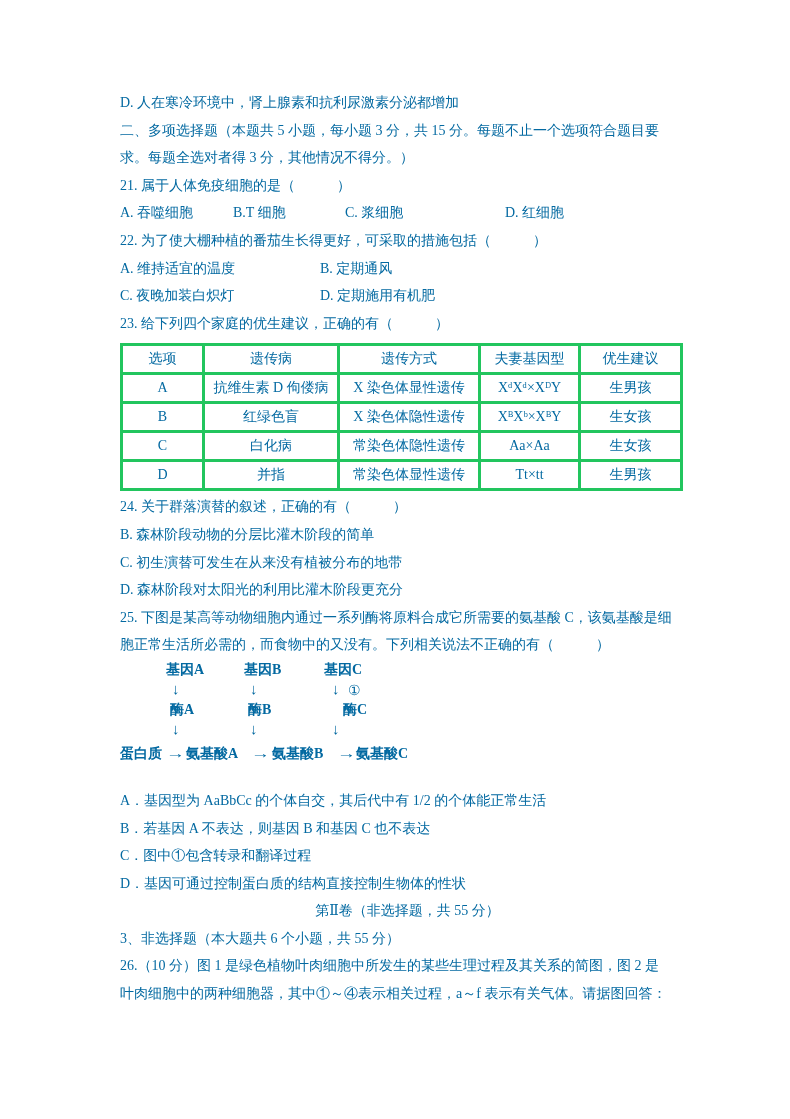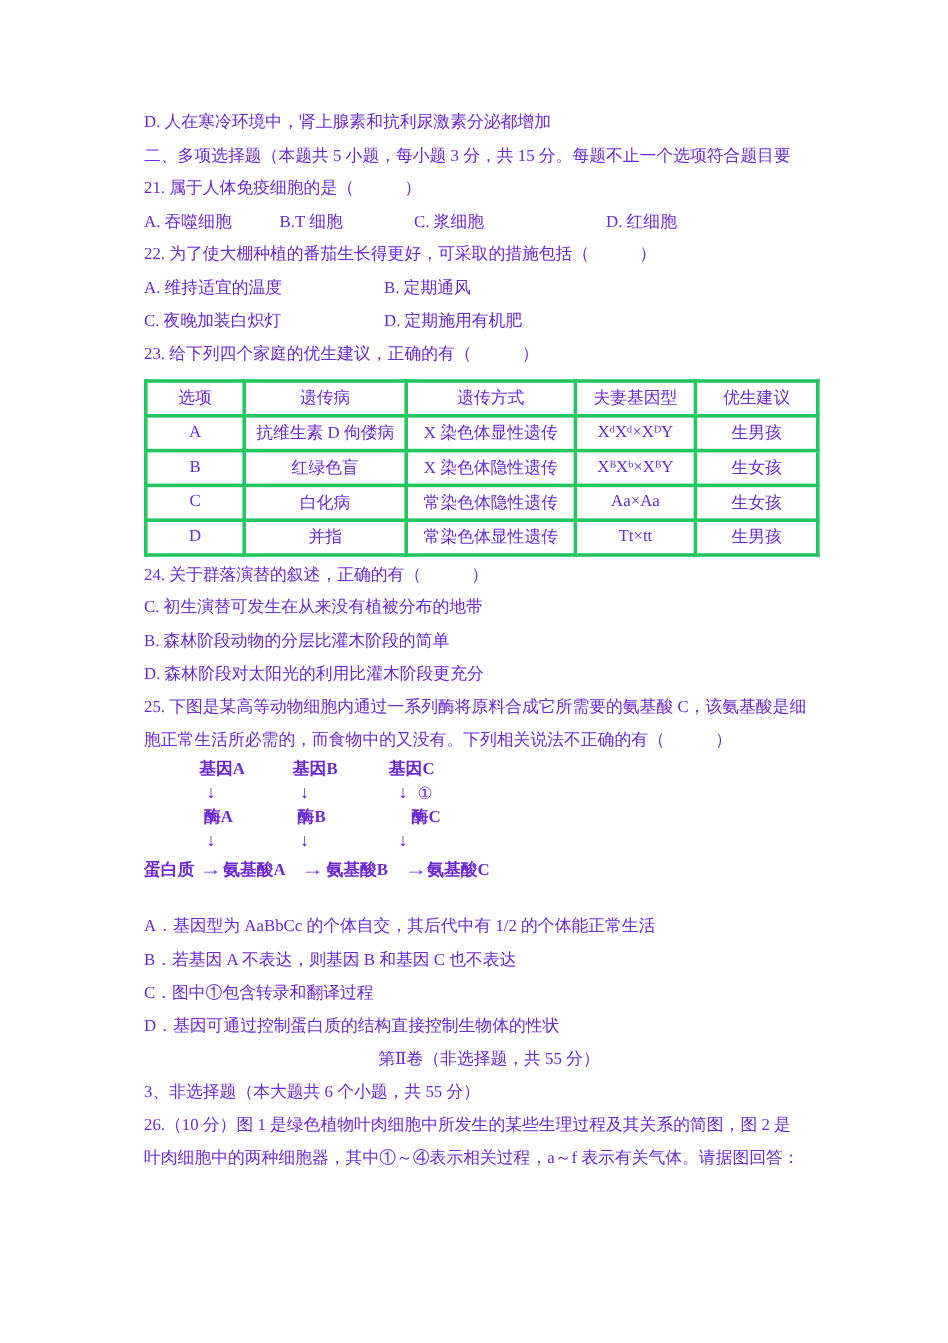--- a/index.html
+++ b/index.html
@@ -6,21 +6,21 @@
     margin: 0;
     padding: 0;
     background: #ffffff;
   }
   .page {
     position: relative;
     width: 790px;
     height: 1119px;
     background: #ffffff;
     font-family: "Liberation Serif", "DejaVu Serif", serif;
-    color: #6d28d9;
+    color: #0369a1;
     overflow: hidden;
   }
   .content {
     position: absolute;
     left: 120px;
     top: 89px;
     width: 575px;
   }
   .line {
     margin: 0;
@@ -106,20 +106,21 @@
   .center-line { text-align: center; }
 </style>
 </head>
 <body>
 
 <div class="page">
   <div class="content">
 
     <p class="line">D. 人在寒冷环境中，肾上腺素和抗利尿激素分泌都增加</p>
     <p class="line">二、多项选择题（本题共 5 小题，每小题 3 分，共 15 分。每题不止一个选项符合题目要</p>
+    <p class="line">求。每题全选对者得 3 分，其他情况不得分。）</p>
 
     <p class="line">21. 属于人体免疫细胞的是（            ）</p>
     <p class="line optrow">
       <span class="q21-a">A. 吞噬细胞</span>
       <span class="q21-b">B.T 细胞</span>
       <span class="q21-c">C. 浆细胞</span>
       <span class="q21-d">D. 红细胞</span>
     </p>
 
     <p class="line">22. 为了使大棚种植的番茄生长得更好，可采取的措施包括（            ）</p>
@@ -177,22 +178,22 @@
           <td>D</td>
           <td>并指</td>
           <td>常染色体显性遗传</td>
           <td>Tt×tt</td>
           <td>生男孩</td>
         </tr>
       </tbody>
     </table>
 
     <p class="line">24. 关于群落演替的叙述，正确的有（            ）</p>
+    <p class="line">B. 森林阶段动物的分层比灌木阶段的简单</p>
     <p class="line">C. 初生演替可发生在从来没有植被分布的地带</p>
-    <p class="line">B. 森林阶段动物的分层比灌木阶段的简单</p>
     <p class="line">D. 森林阶段对太阳光的利用比灌木阶段更充分</p>
 
     <p class="line">25. 下图是某高等动物细胞内通过一系列酶将原料合成它所需要的氨基酸 C，该氨基酸是细</p>
     <p class="line">胞正常生活所必需的，而食物中的又没有。下列相关说法不正确的有（            ）</p>
 
     <div class="diagram">
       <span class="dg g-a">基因A</span>
       <span class="dg g-b">基因B</span>
       <span class="dg g-c">基因C</span>
 

